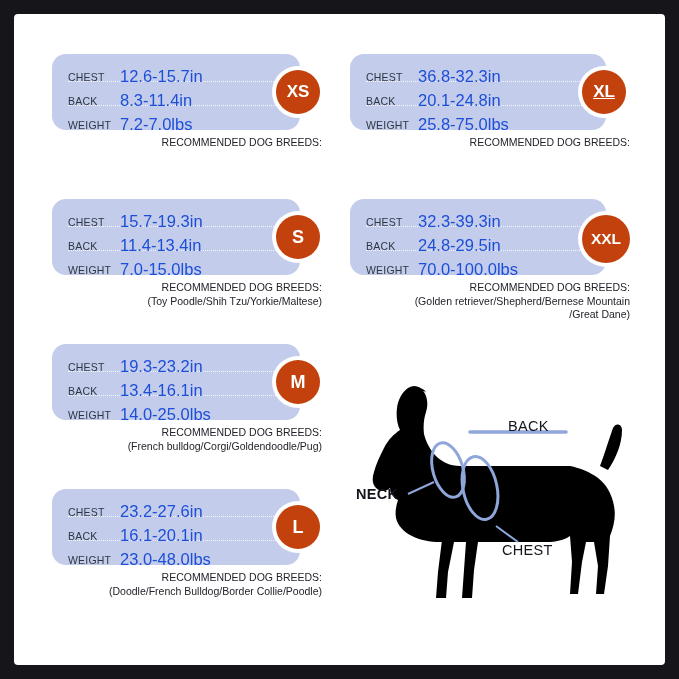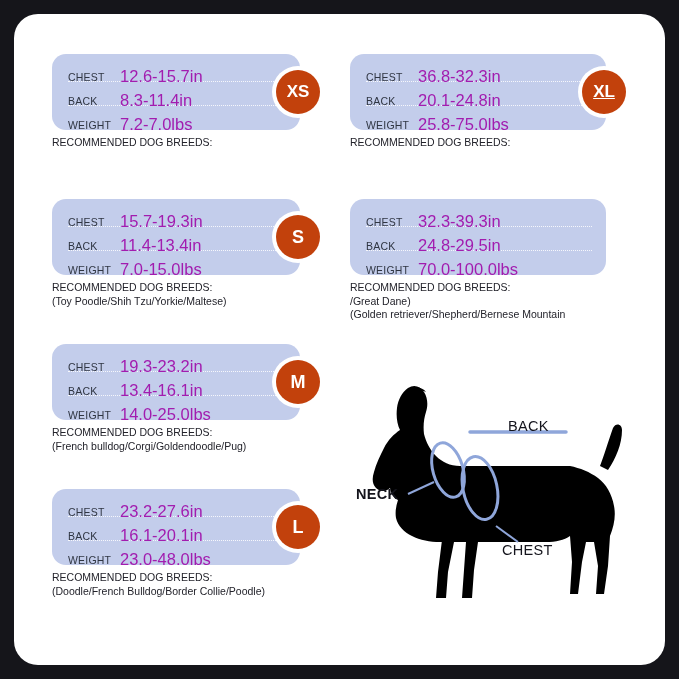--- a/index.html
+++ b/index.html
@@ -19,21 +19,21 @@
     height: 679px;
     background: #15151a;
     box-sizing: border-box;
     padding: 14px;
   }
   .card {
     position: relative;
     width: 651px;
     height: 651px;
     background: #ffffff;
-    border-radius: 24px;
+    border-radius: 4px;
     box-sizing: border-box;
     overflow: hidden;
   }
   .grid {
     position: absolute;
     left: 0;
     top: 0;
     width: 651px;
     height: 651px;
   }
@@ -56,21 +56,21 @@
   }
   .row .lbl {
     font-size: 10.5px;
     color: #2f3542;
     letter-spacing: .2px;
     width: 52px;
     flex: 0 0 52px;
   }
   .row .val {
     font-size: 16.5px;
-    color: #a21caf;
+    color: #1d4ed8;
     position: relative;
     top: 1px;
   }
   .dotline {
     position: absolute;
     left: 16px;
     right: 14px;
     border-bottom: 1px dotted #ffffff;
     opacity: .85;
   }
@@ -80,21 +80,21 @@
     background: #c2410c;
     color: #ffffff;
     display: flex;
     align-items: center;
     justify-content: center;
     font-weight: bold;
     box-shadow: 0 0 0 4px #ffffff;
     text-align: right;
   }
   .breeds {
-    text-align: left;
+    text-align: right;
     font-size: 10.5px;
     color: #23232b;
     line-height: 13.5px;
     margin-top: 6px;
   }
 
   
   .dog-area {
     position: absolute;
     left: 336px;
@@ -243,25 +243,26 @@
             <div class="val">32.3-39.3in</div>
           </div>
           <div class="row">
             <div class="lbl">BACK</div>
             <div class="val">24.8-29.5in</div>
           </div>
           <div class="row">
             <div class="lbl">WEIGHT</div>
             <div class="val">70.0-100.0lbs</div>
           </div>
+          <div class="badge" style="right:-24px; top:16px; width:48px; height:48px; font-size:15.5px;">XXL</div>
         </div>
         <div class="breeds" style="width:280px;">
           <div>RECOMMENDED DOG BREEDS:</div>
+          <div>(Golden retriever/Shepherd/Bernese Mountain</div>
           <div>/Great Dane)</div>
-          <div>(Golden retriever/Shepherd/Bernese Mountain</div>
         </div>
       </div>
 
       <div class="dog-area">
         <svg width="300" height="260" viewBox="0 0 300 260">
 
           <path d="M58,22
                    C52,26 48,34 47,42
                    C46,50 47,58 50,64
                    C44,68 38,74 34,82

